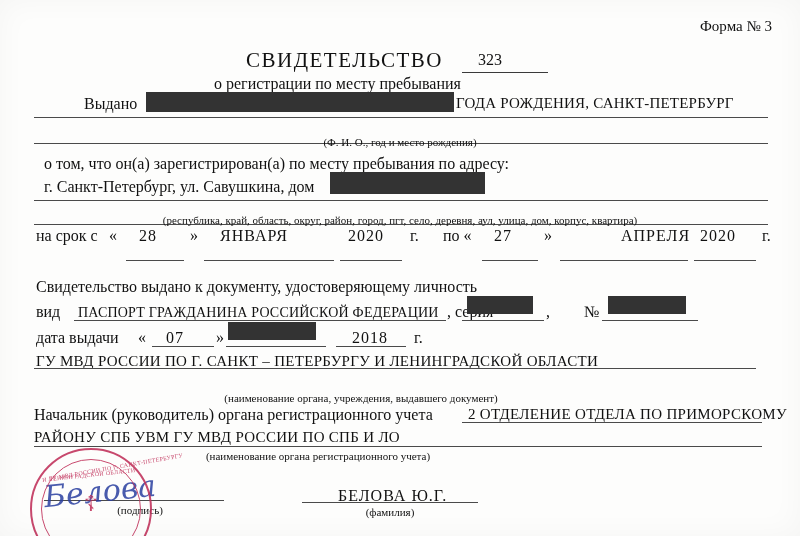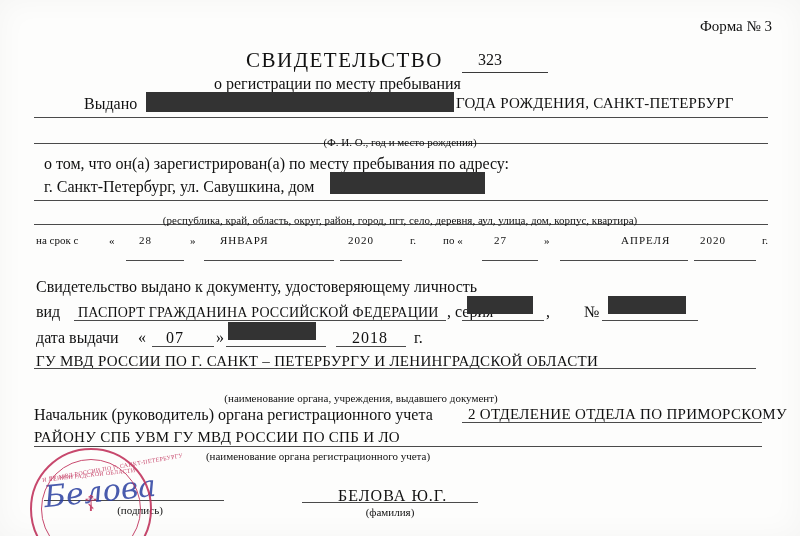--- a/index.html
+++ b/index.html
@@ -69,21 +69,21 @@
     position: absolute;
     background: #333333;
   }
   
   .issued-label { top: 95px; left: 84px; }
   .issued-tail { top: 95px; left: 456px; font-size: 15px; letter-spacing: .2px;}
   .fio-caption { top: 136px; left: 0; width: 800px; }
   .about-line { top: 155px; left: 44px; }
   .addr-line { top: 178px; left: 44px; font-size: 16px; }
   .addr-caption { top: 214px; left: 0; width: 800px; }
-  .term-row { top: 234px; font-size: 11px; }
+  .term-row { top: 227px; font-size: 16px; }
   .doc-line1 { top: 278px; left: 36px; }
   .doc-line2 { top: 303px; left: 36px; }
   .doc-line3 { top: 329px; left: 36px; }
   .organ-line { top: 353px; left: 36px; font-size: 15px; letter-spacing: .3px;}
   .organ-caption { top: 392px; left: 0; width: 722px; }
   .chief-line { top: 406px; left: 34px; }
   .chief-val1 { top: 406px; left: 468px; font-size: 15px; letter-spacing: .3px;}
   .chief-line2 { top: 429px; left: 34px; font-size: 15px; letter-spacing: .3px;}
   .chief-caption { top: 450px; left: 0; width: 636px; }
   .sig-caption { top: 504px; left: 60px; width: 160px; }

